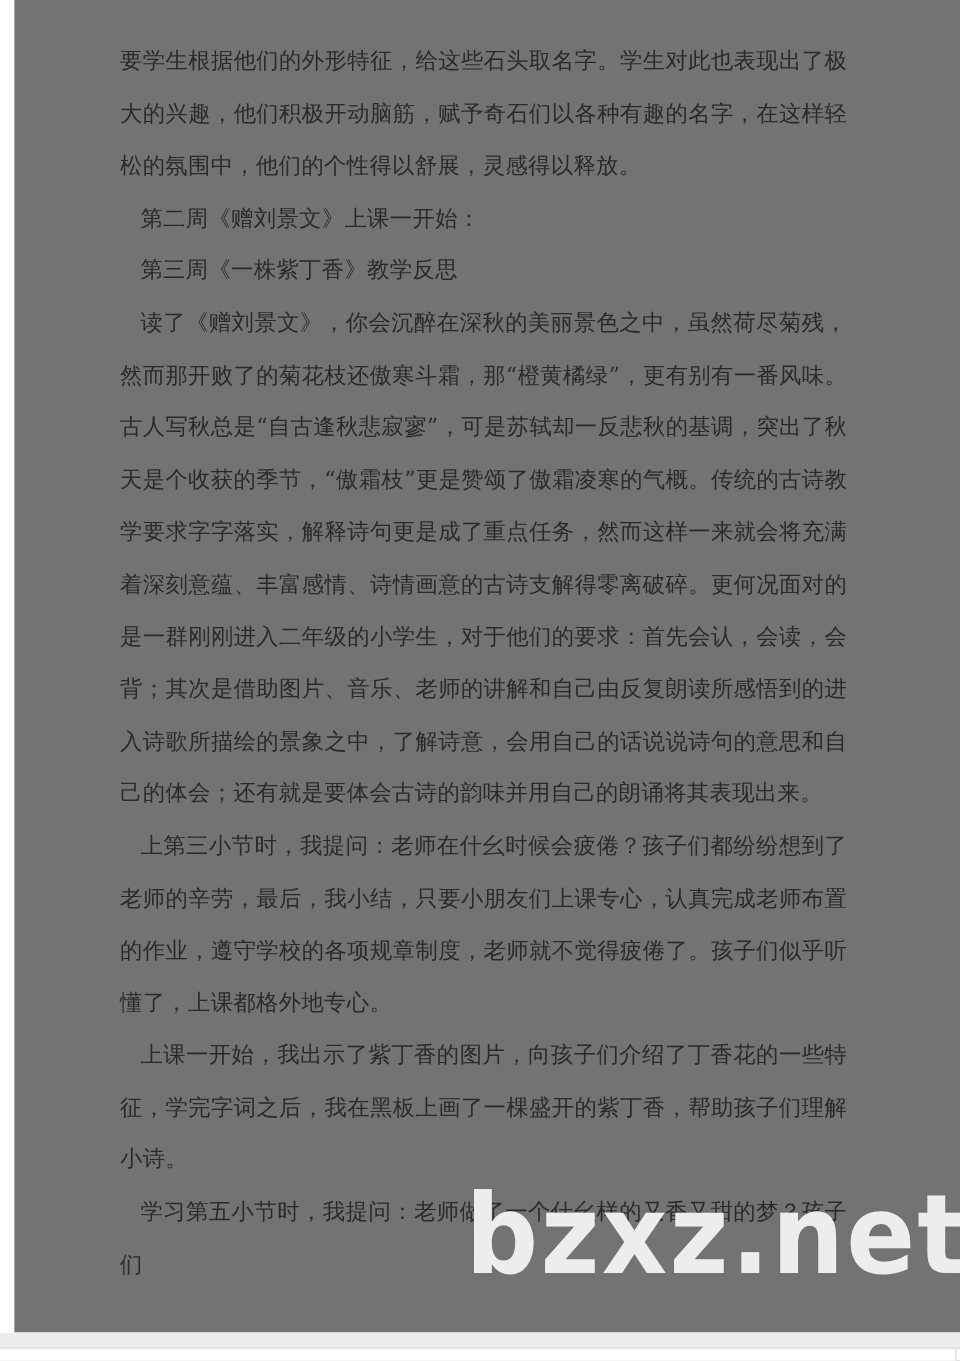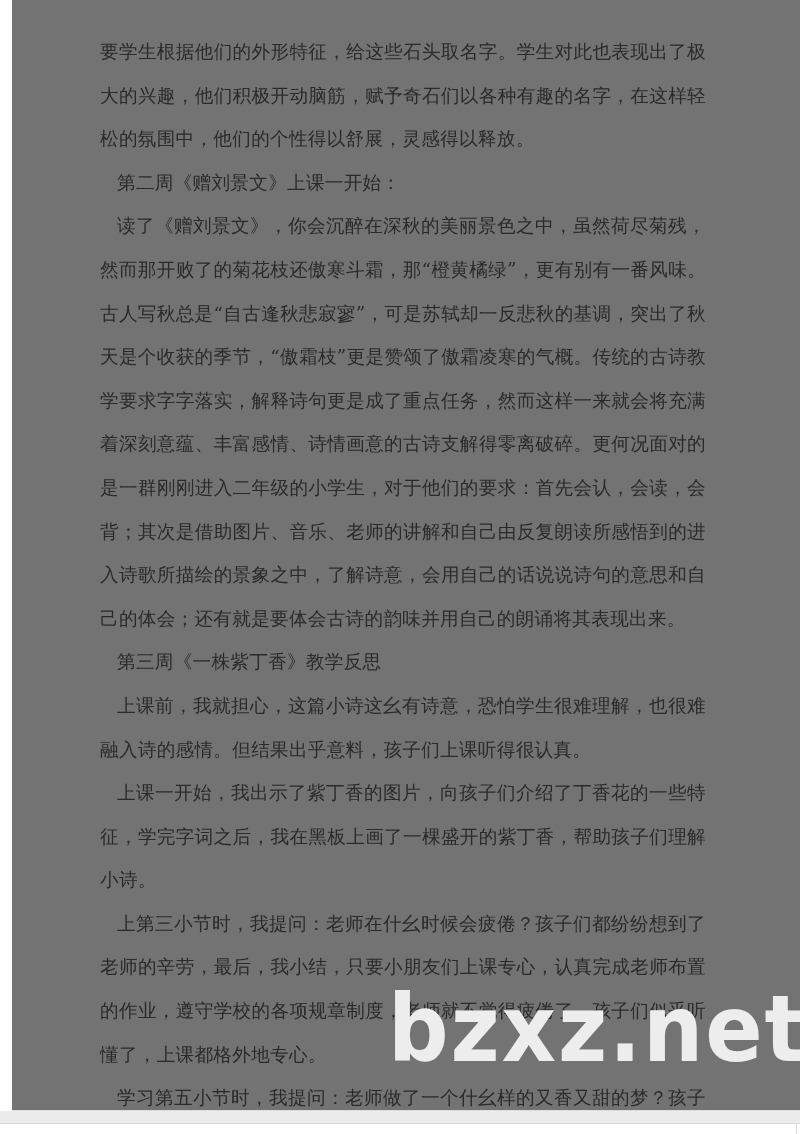--- a/index.html
+++ b/index.html
@@ -42,23 +42,22 @@
     pointer-events: none;
   }
 </style>
 </head>
 <body>
 
 <div class="page">
   <div class="content">
     <p>要学生根据他们的外形特征，给这些石头取名字。学生对此也表现出了极大的兴趣，他们积极开动脑筋，赋予奇石们以各种有趣的名字，在这样轻松的氛围中，他们的个性得以舒展，灵感得以释放。</p>
     <p class="indent">第二周《赠刘景文》上课一开始：</p>
+    <p class="indent">第三周《一株紫丁香》教学反思</p>
     <p class="indent">读了《赠刘景文》，你会沉醉在深秋的美丽景色之中，虽然荷尽菊残，然而那开败了的菊花枝还傲寒斗霜，那“橙黄橘绿”，更有别有一番风味。古人写秋总是“自古逢秋悲寂寥”，可是苏轼却一反悲秋的基调，突出了秋天是个收获的季节，“傲霜枝”更是赞颂了傲霜凌寒的气概。传统的古诗教学要求字字落实，解释诗句更是成了重点任务，然而这样一来就会将充满着深刻意蕴、丰富感情、诗情画意的古诗支解得零离破碎。更何况面对的是一群刚刚进入二年级的小学生，对于他们的要求：首先会认，会读，会背；其次是借助图片、音乐、老师的讲解和自己由反复朗读所感悟到的进入诗歌所描绘的景象之中，了解诗意，会用自己的话说说诗句的意思和自己的体会；还有就是要体会古诗的韵味并用自己的朗诵将其表现出来。</p>
-    <p class="indent">第三周《一株紫丁香》教学反思</p>
-    <p class="indent">上课前，我就担心，这篇小诗这幺有诗意，恐怕学生很难理解，也很难融入诗的感情。但结果出乎意料，孩子们上课听得很认真。</p>
+    <p class="indent">上第三小节时，我提问：老师在什幺时候会疲倦？孩子们都纷纷想到了老师的辛劳，最后，我小结，只要小朋友们上课专心，认真完成老师布置的作业，遵守学校的各项规章制度，老师就不觉得疲倦了。孩子们似乎听懂了，上课都格外地专心。</p>
     <p class="indent">上课一开始，我出示了紫丁香的图片，向孩子们介绍了丁香花的一些特征，学完字词之后，我在黑板上画了一棵盛开的紫丁香，帮助孩子们理解小诗。</p>
-    <p class="indent">上第三小节时，我提问：老师在什幺时候会疲倦？孩子们都纷纷想到了老师的辛劳，最后，我小结，只要小朋友们上课专心，认真完成老师布置的作业，遵守学校的各项规章制度，老师就不觉得疲倦了。孩子们似乎听懂了，上课都格外地专心。</p>
     <p class="indent">学习第五小节时，我提问：老师做了一个什幺样的又香又甜的梦？孩子们</p>
   </div>
   <div class="watermark">bzxz.net</div>
 </div>
 <div class="page-gap"></div>
 <div class="page-next"></div>
 
 </body></html>

